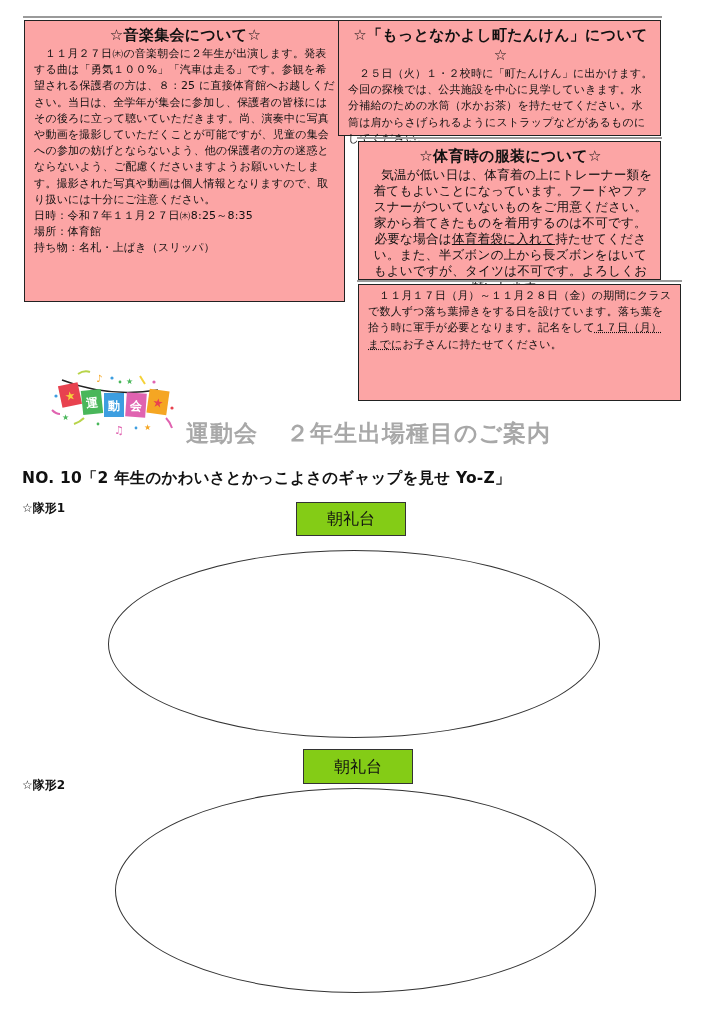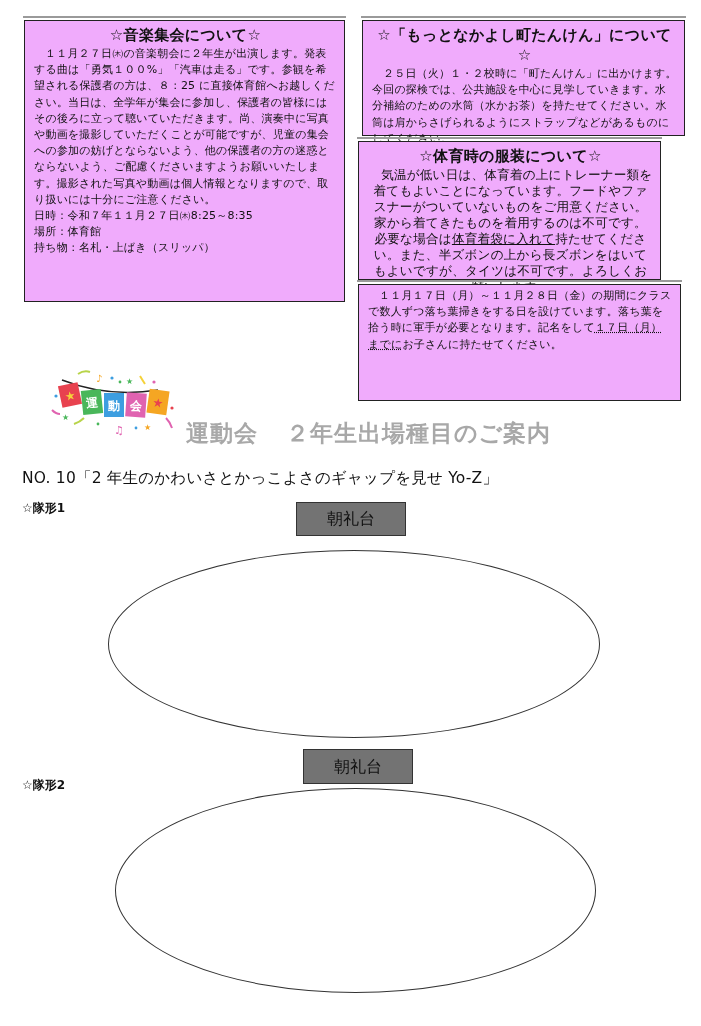--- a/index.html
+++ b/index.html
@@ -1,47 +1,47 @@
 <!DOCTYPE html>
 <html><head>
 <meta charset="utf-8">
 <style>
   html, body { margin:0; padding:0; background:#ffffff; }
   body { width:701px; height:1026px; position:relative; overflow:hidden;
          font-family:"DejaVu Sans", "Liberation Sans", sans-serif; color:#111; }
-  .box { position:absolute; border:1.5px solid #222; background:#f0abfc;
+  .box { position:absolute; border:1.5px solid #222; background:#fca5a5;
          box-sizing:border-box; padding:3px 7px 3px 9px; }
   .box::before { content:""; position:absolute; left:-2px; right:-2px; top:-5px;
                  height:2px; background:#9a9a9a; }
   .box-title { text-align:center; font-weight:bold; font-size:15px; line-height:20px;
                margin:1px 0 1px; letter-spacing:0.3px; }
   .box-title .star { font-weight:normal; }
   .box-body { font-size:11px; line-height:16.2px; letter-spacing:0.2px; }
   .box-body p { margin:0; }
   .indent { text-indent:1em; }
   .ul { text-decoration:underline; }
   .ulb { text-decoration:underline dotted; font-weight:normal; }
   #music { left:24px; top:20px; width:321px; height:282px; }
-  #tanken { left:362px; top:20px; width:323px; height:116px; }
+  #tanken { left:338px; top:20px; width:323px; height:116px; }
   #clothes { left:358px; top:141px; width:303px; height:139px; }
   #clothes .box-body { font-size:12.6px; line-height:16px;text-align:center; }
   #leaves { left:358px; top:284px; width:323px; height:117px; }
 
   #logo { position:absolute; left:48px; top:368px; width:130px; height:72px; }
   #headline { position:absolute; left:186px; top:418px; font-size:23px; font-weight:bold;
               color:#a8a8a8; letter-spacing:1px; white-space:nowrap; }
   #headline .gap { display:inline-block; width:28px; }
-  #event-title { position:absolute; left:22px; top:468px; font-size:15.5px; font-weight:normal;
+  #event-title { position:absolute; left:22px; top:468px; font-size:15.5px; font-weight:bold;
                  white-space:nowrap; letter-spacing:0.2px; }
   .formation-label { position:absolute; font-size:12px; font-weight:bold; white-space:nowrap; }
   .formation-label .star { font-weight:normal; }
   #f1-label { left:22px; top:500px; }
   #f2-label { left:22px; top:777px; }
   .stage { position:absolute; border:1.3px solid #333; box-sizing:border-box;
-           font-size:16px; text-align:center; background:#737373; }
+           font-size:16px; text-align:center; background:#84cc16; }
   #stage1 { left:296px; top:502px; width:110px; height:34px; line-height:32px; }
   #stage2 { left:303px; top:749px; width:110px; height:35px; line-height:33px; }
   .field { position:absolute; border:1.3px solid #333; border-radius:50%; box-sizing:border-box; }
   #field1 { left:108px; top:550px; width:492px; height:188px; }
   #field2 { left:115px; top:788px; width:481px; height:205px; }
 </style>
 </head>
 <body>
 
 <div class="box" id="music">

